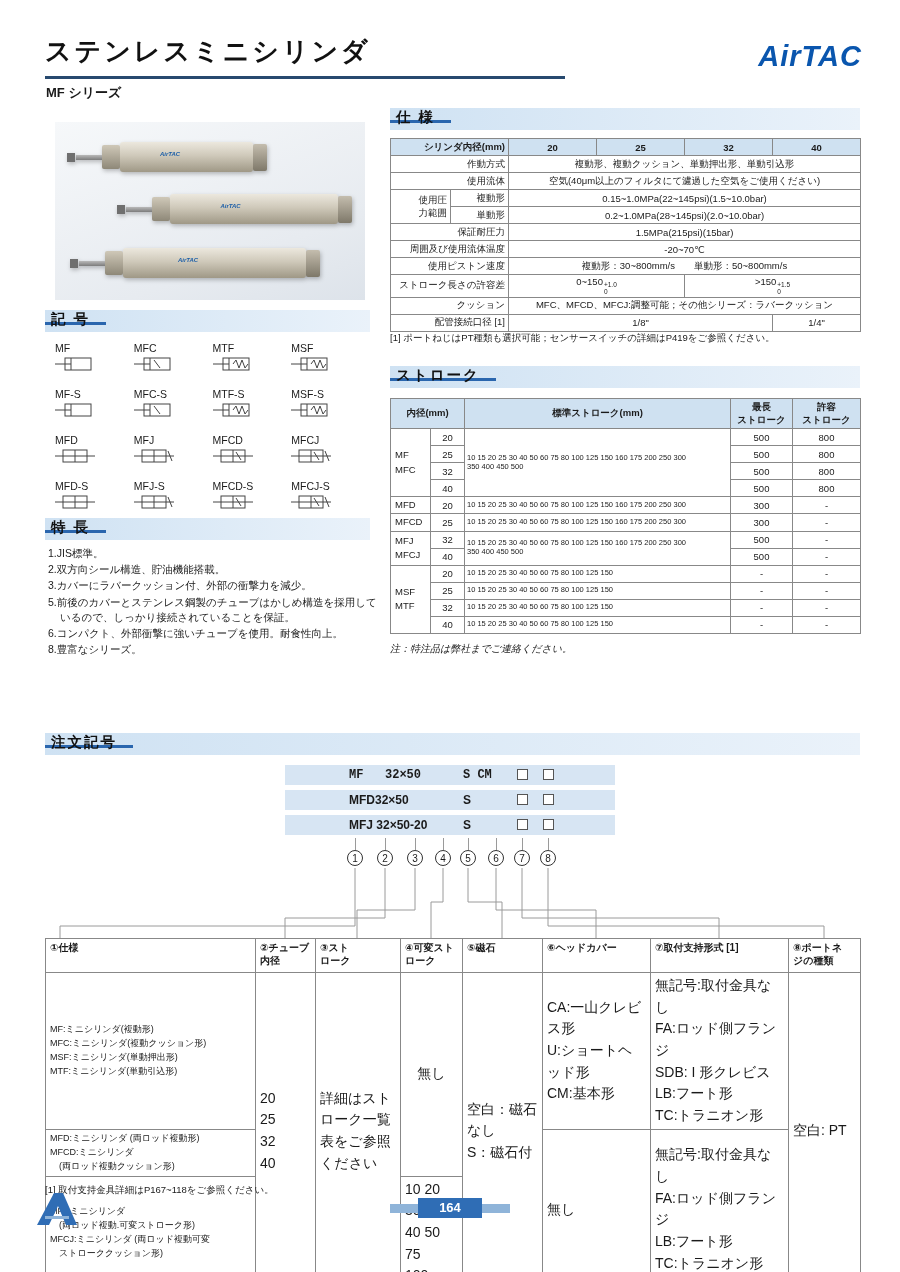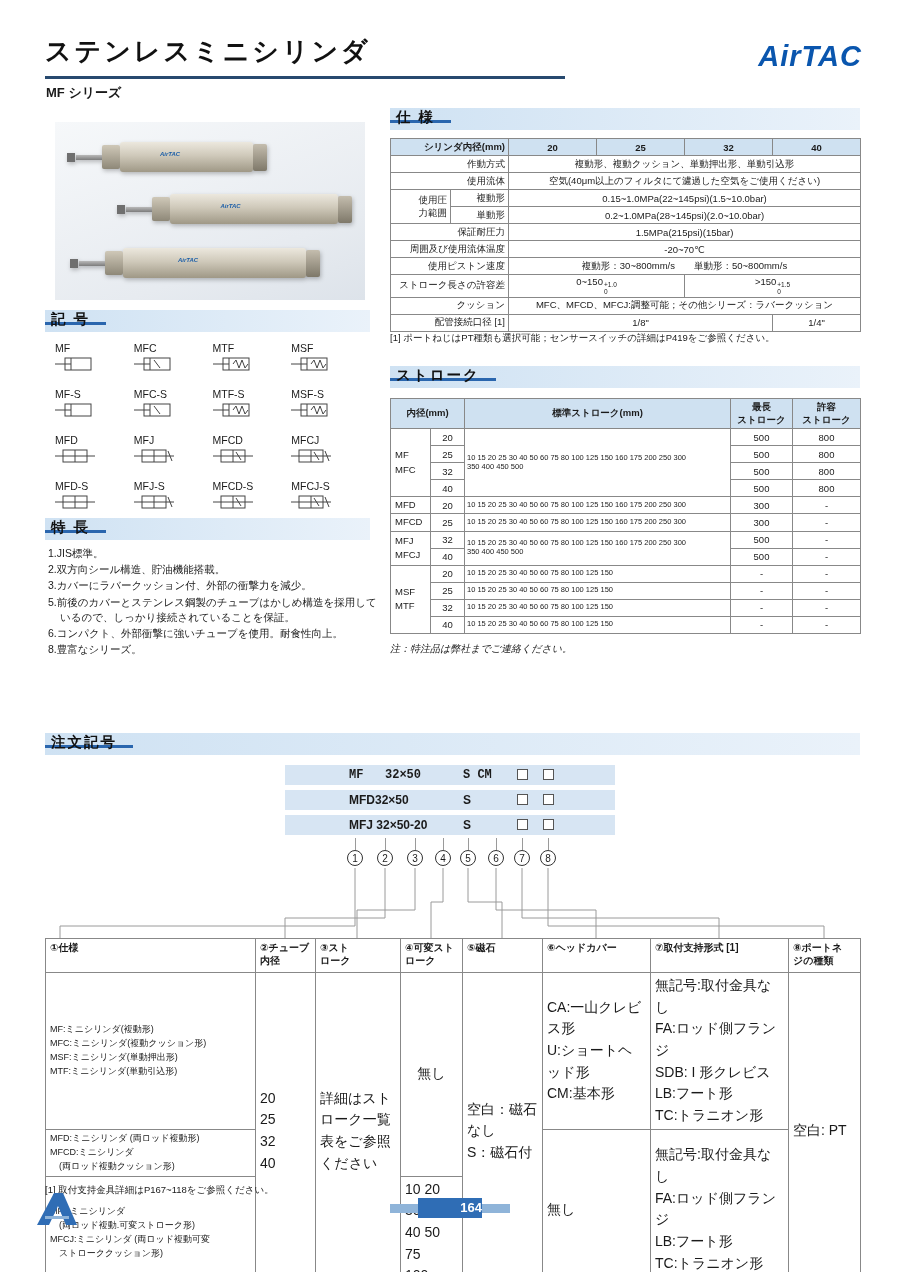--- a/index.html
+++ b/index.html
@@ -71,21 +71,21 @@
   .order-table .speccol { font-size:9px; text-align:left; }
   .rowA > td:first-child { height:80px; }
   .rowB > td:first-child { height:46px; }
   .rowC > td:first-child { height:76px; }
   .order-footnote { position:absolute; left:45px; top:1184px; font-size:9.5px; }
 
   
   .footer-logo { position:absolute; left:36px; top:1192px; }
   .page-num-wrap { position:absolute; left:0; right:0; top:1198px; display:flex; justify-content:center; align-items:center; }
   .page-num-wing { width:28px; height:9px; background:#8fb4d9; }
-  .page-num-box { width:64px; height:20px; background:#2f6db5; color:#fff; font-weight:bold; font-size:13px; text-align:right; line-height:20px; }
+  .page-num-box { width:64px; height:20px; background:#2f6db5; color:#fff; font-weight:bold; font-size:13px; text-align:center; line-height:20px; }
 </style>
 </head>
 <body>
 
 <div class="page">
 
   <div class="title-wrap">
     <div class="title">ステンレスミニシリンダ</div>
   </div>
   <div class="series">MF シリーズ</div>

